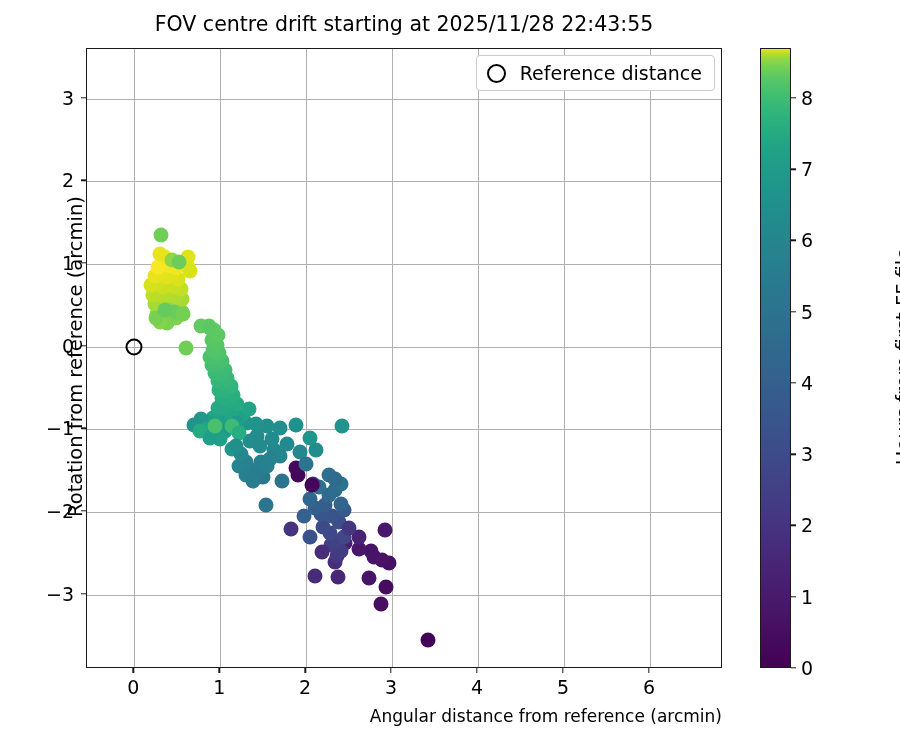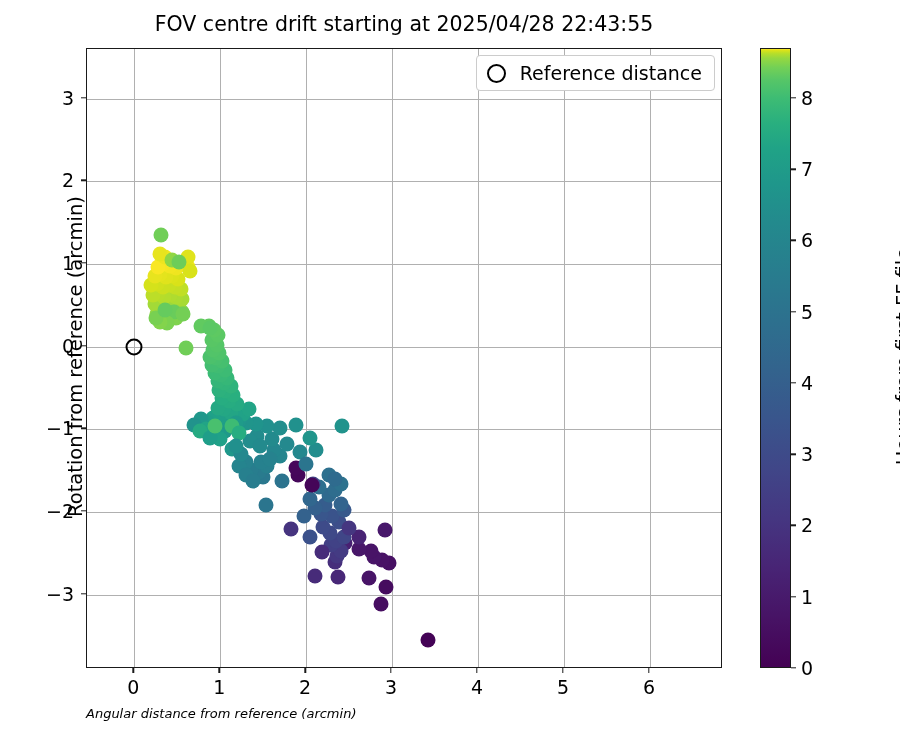--- a/index.html
+++ b/index.html
@@ -123,24 +123,23 @@
     right: 826px;
     text-align: right;
     white-space: nowrap;
   }
 
   #xlabel {
     position: absolute;
     left: 86px;
     top: 706px;
     width: 636px;
-    text-align: left;
-    font-size: 13px;
-    color: #000000;
-    font-style: italic;
+    text-align: right;
+    font-size: 17px;
+    color: #000000;
   }
   #ylabel {
     position: absolute;
     left: -235px;
     top: 345px;
     width: 620px;
     text-align: center;
     font-size: 19.5px;
     color: #000000;
     transform: rotate(-90deg);
@@ -206,21 +205,21 @@
     font-size: 19.5px;
     color: #000000;
     transform: rotate(-90deg);
   }
 </style>
 </head>
 <body>
 
 <div id="page">
 
-  <div id="chart-title">FOV centre drift starting at 2025/04/28 22:43:55</div>
+  <div id="chart-title">FOV centre drift starting at 2025/11/28 22:43:55</div>
 
   <div id="plot-area">
     <div id="gridlines">
         <div class="gridline-v" style="left: 47.2703px;"></div>
         <div class="gridline-v" style="left: 133.216px;"></div>
         <div class="gridline-v" style="left: 219.162px;"></div>
         <div class="gridline-v" style="left: 305.108px;"></div>
         <div class="gridline-v" style="left: 391.054px;"></div>
         <div class="gridline-v" style="left: 477px;"></div>
         <div class="gridline-v" style="left: 562.946px;"></div>

